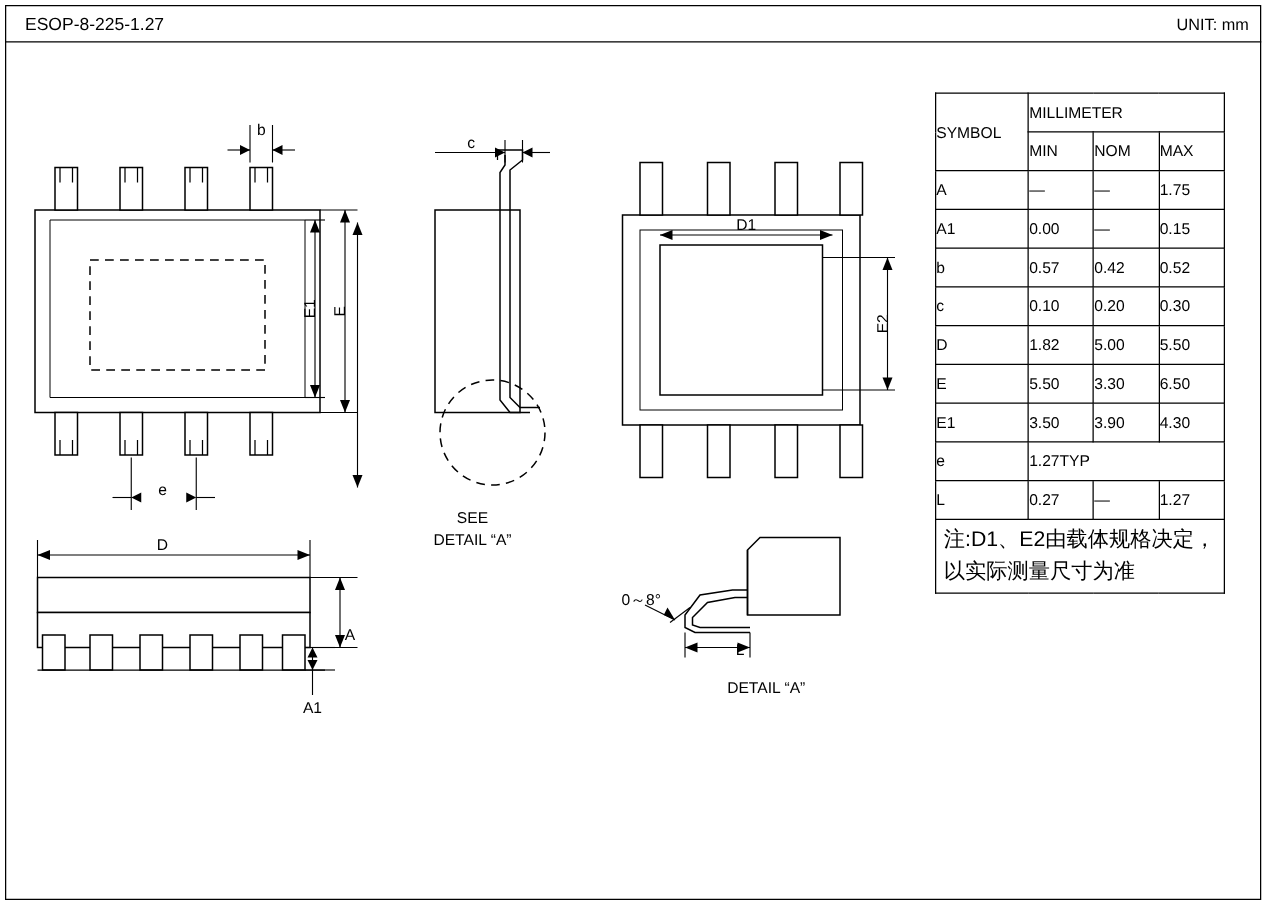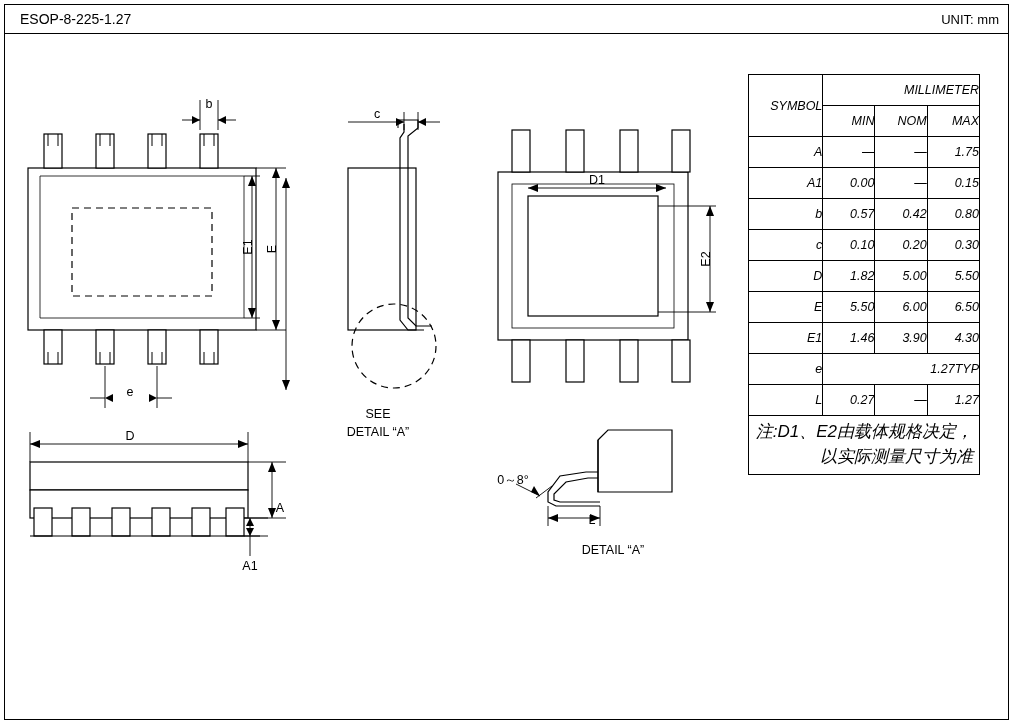--- a/index.html
+++ b/index.html
@@ -68,26 +68,25 @@
     left: 748px;
     top: 74px;
     width: 232px;
     border: 1px solid #000;
     border-collapse: collapse;
     background: #fff;
     font-size: 12.5px;
   }
   .spec-table td, .spec-table th {
     border: 1px solid #000;
-    text-align: right;
+    text-align: left;
     padding: 0;
     height: 30px;
     font-weight: normal;
     color: #000;
-    font-style: italic;
   }
   .spec-table .sym-col { width: 74px; margin-top: 26px; }
   .spec-table .val-col { width: 52px; }
   .note-cell {
     height: 50px !important;
     text-align: left;
     padding: 4px 6px !important;
     font-size: 17px;
     line-height: 1.45;
   }
@@ -341,43 +340,43 @@
       <tr>
         <td>A1</td>
         <td>0.00</td>
         <td>—</td>
         <td>0.15</td>
       </tr>
       <tr>
         <td>b</td>
         <td>0.57</td>
         <td>0.42</td>
-        <td>0.80</td>
+        <td>0.52</td>
       </tr>
       <tr>
         <td>c</td>
         <td>0.10</td>
         <td>0.20</td>
         <td>0.30</td>
       </tr>
       <tr>
         <td>D</td>
         <td>1.82</td>
         <td>5.00</td>
         <td>5.50</td>
       </tr>
       <tr>
         <td>E</td>
         <td>5.50</td>
-        <td>6.00</td>
+        <td>3.30</td>
         <td>6.50</td>
       </tr>
       <tr>
         <td>E1</td>
-        <td>1.46</td>
+        <td>3.50</td>
         <td>3.90</td>
         <td>4.30</td>
       </tr>
       <tr>
         <td>e</td>
         <td colspan="3">1.27TYP</td>
       </tr>
       <tr>
         <td>L</td>
         <td>0.27</td>

